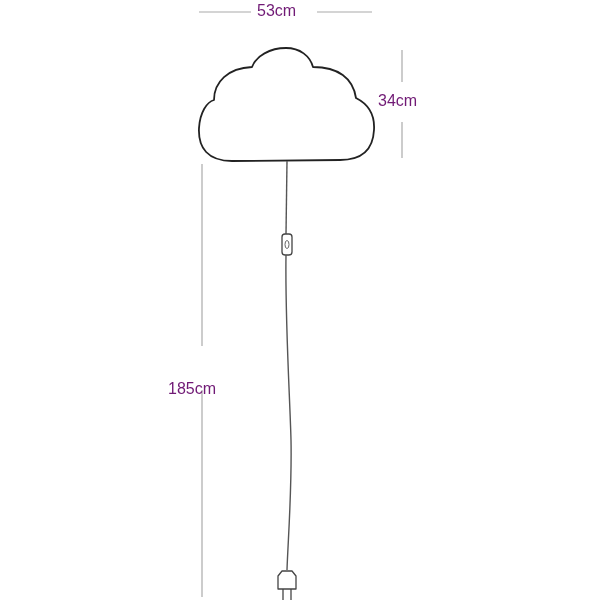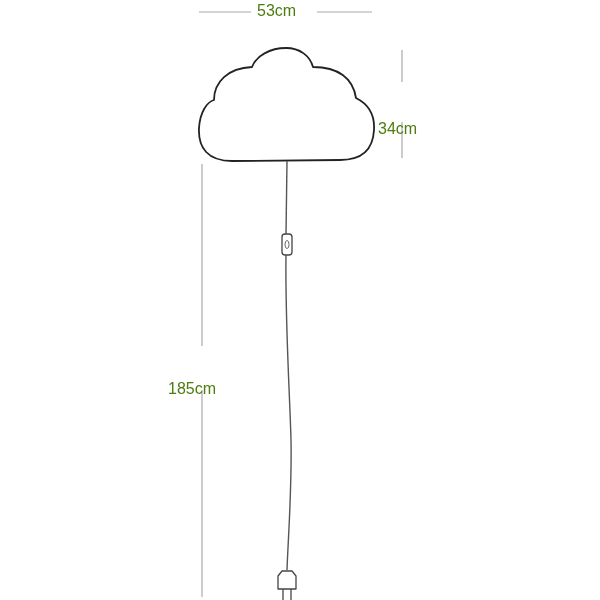--- a/index.html
+++ b/index.html
@@ -1,20 +1,20 @@
 <!DOCTYPE html>
 <html><head>
 <meta charset="utf-8">
 <style>
   html, body { margin: 0; padding: 0; background: #ffffff; }
   body { width: 600px; height: 600px; position: relative; overflow: hidden; font-family: "Liberation Sans", sans-serif; }
   .canvas { position: absolute; left: 0; top: 0; width: 600px; height: 600px; }
-  .dim-label { position: absolute; font-size: 16px; color: #4d7c0f; font-family: "Liberation Sans", sans-serif; white-space: nowrap; }
+  .dim-label { position: absolute; font-size: 16px; color: #701a75; font-family: "Liberation Sans", sans-serif; white-space: nowrap; }
   #label-width { left: 257px; top: 2px; }
-  #label-height { left: 378px; top: 92px; margin-top: 28px; }
+  #label-height { left: 378px; top: 92px; }
   #label-length { left: 168px; top: 380px; }
 </style>
 </head>
 <body>
 
 <div class="canvas">
   <svg width="600" height="600" viewBox="0 0 600 600" xmlns="http://www.w3.org/2000/svg">
 
     <g>
       <line x1="199" y1="12" x2="251" y2="12" stroke="#aaaaaa" stroke-width="1.2"></line>

